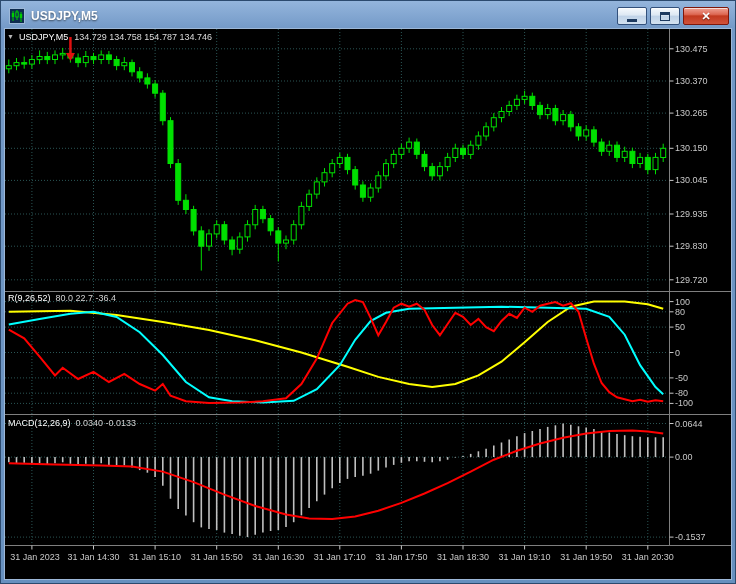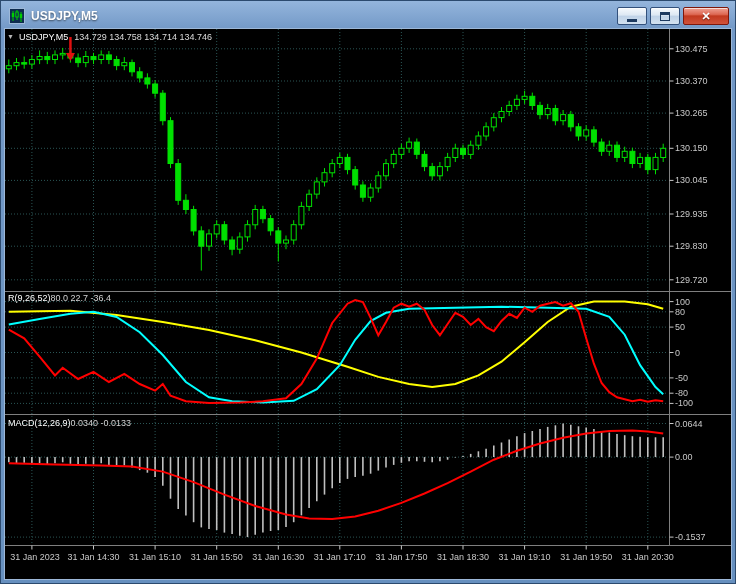--- a/index.html
+++ b/index.html
@@ -13,21 +13,21 @@
   .btn.min,.btn.max{width:30px;background:linear-gradient(180deg,#f6fafd,#dde8f3 45%,#bfd2e7 50%,#d2e1f0)}
   .btn.close{width:46px;background:linear-gradient(180deg,#efa294,#dd6853 40%,#c2391f 50%,#d0523a);border-color:#7e170b}
   .glyph-min{width:10px;height:3px;background:#1d3a60;margin-top:9px}
   .glyph-max{width:10px;height:9px;border:1px solid #1d3a60;border-top:3px solid #1d3a60;background:transparent}
   .glyph-close{color:#fff;font-size:11px;font-weight:bold;line-height:16px;text-shadow:0 1px 1px rgba(0,0,0,.5)}
   .chart-area{flex:1;position:relative;background:#000;border:1px solid #9db8d8;overflow:hidden}
   #chart-svg{position:absolute;top:0;left:0;display:block}
   .panel-info{position:absolute;font-size:9px;color:#e6e6e6;white-space:nowrap;line-height:11px}
   .collapse{color:#b8b8b8;font-size:7px;margin-right:5px;vertical-align:1px}
   .sym{color:#fff;margin-right:6px}
-  .ind-label{color:#fff;}
+  .ind-label{color:#fff;margin-right:5px}
   .ind-vals{color:#d2d2d2}
   .ohlc{color:#dcdcdc}
 </style>
 </head>
 <body>
 
 <div class="window">
   <div class="titlebar">
     <svg class="win-icon" width="16" height="16" viewBox="0 0 16 16">
       <rect x="0.5" y="0.5" width="15" height="15" fill="#0d2b4e" stroke="#9db8d8"></rect>
@@ -420,21 +420,21 @@
           <text x="458.0" y="531">31 Jan 18:30</text>
           <line x1="519.6" y1="516.5" x2="519.6" y2="520.5" stroke="#c8c8c8"></line>
           <text x="519.6" y="531">31 Jan 19:10</text>
           <line x1="581.2" y1="516.5" x2="581.2" y2="520.5" stroke="#c8c8c8"></line>
           <text x="581.2" y="531">31 Jan 19:50</text>
           <line x1="642.8" y1="516.5" x2="642.8" y2="520.5" stroke="#c8c8c8"></line>
           <text x="642.8" y="531">31 Jan 20:30</text>
         </g>
       </svg>
     <div class="panel-info" style="top:2px;left:2px">
-      <span class="collapse">▼</span><span class="sym">USDJPY,M5</span><span class="ohlc">134.729 134.758 134.714 134.746</span>
+      <span class="collapse">▼</span><span class="sym">USDJPY,M5</span><span class="ohlc">134.729 134.758 154.787 134.746</span>
     </div>
     <div class="panel-info" style="top:264px;left:3px">
       <span class="ind-label">R(9,26,52)</span><span class="ind-vals">80.0 22.7 -36.4</span>
     </div>
     <div class="panel-info" style="top:389px;left:3px">
       <span class="ind-label">MACD(12,26,9)</span><span class="ind-vals">0.0340 -0.0133</span>
     </div>
   </div>
 </div>
 

